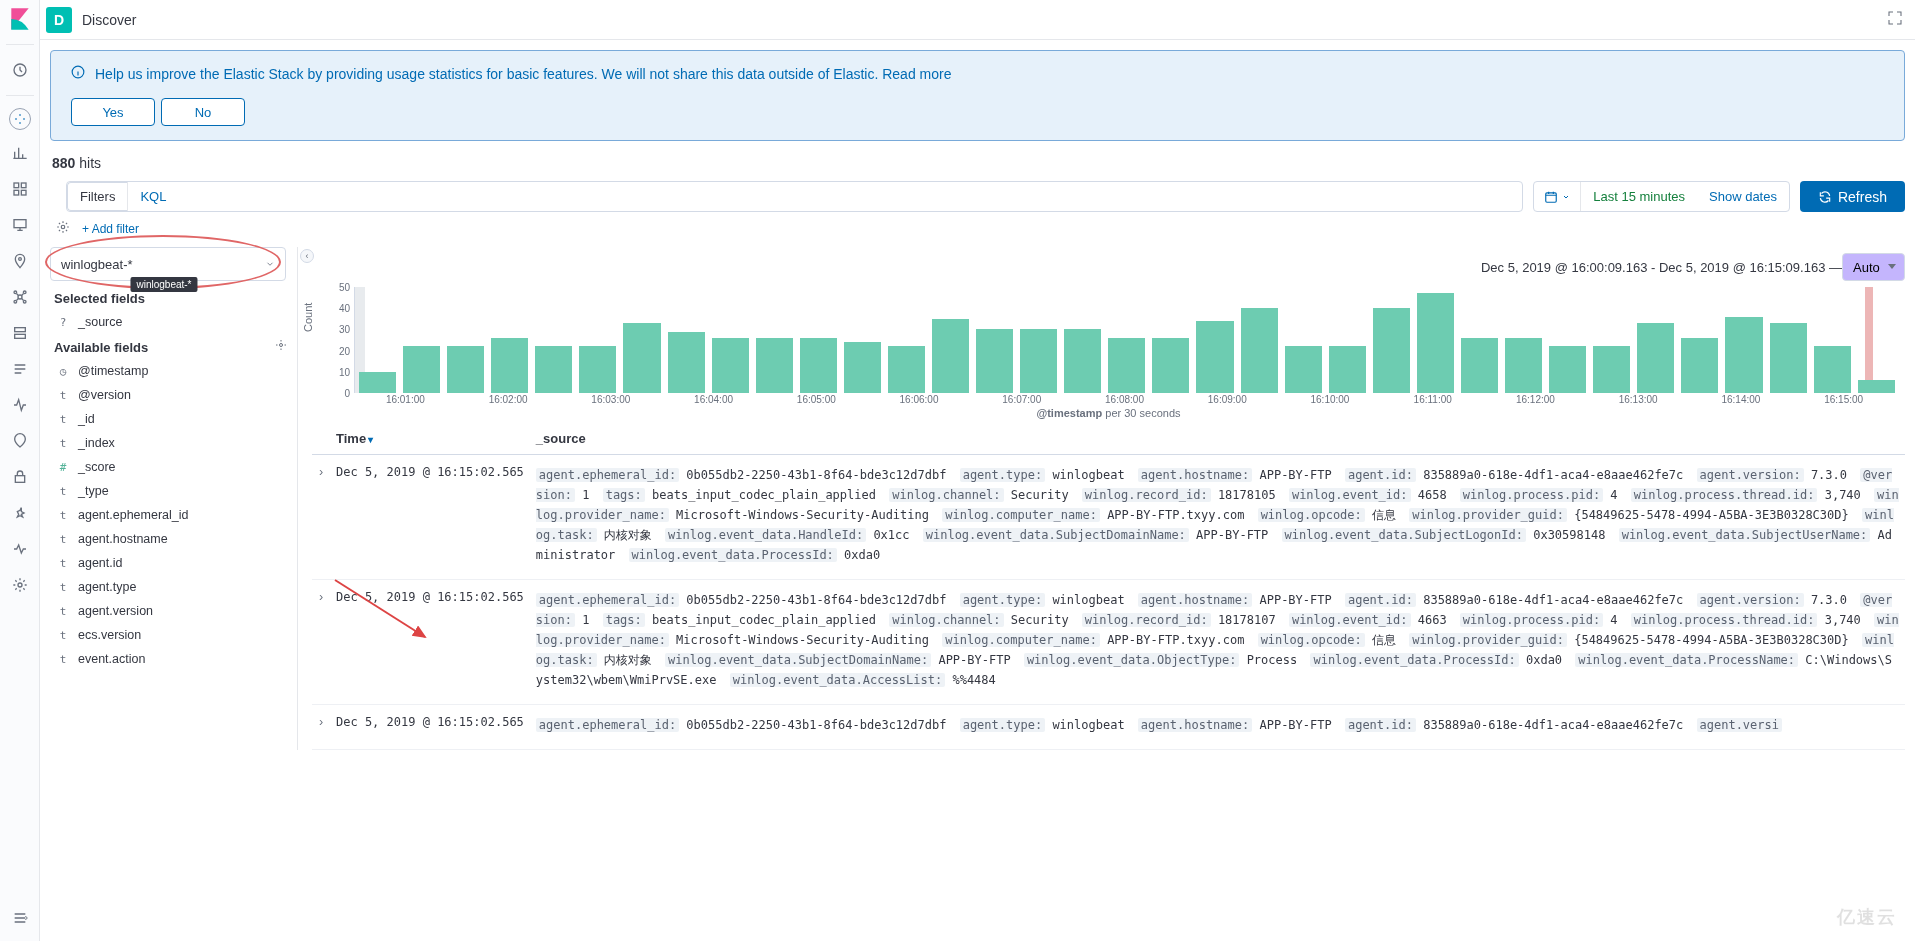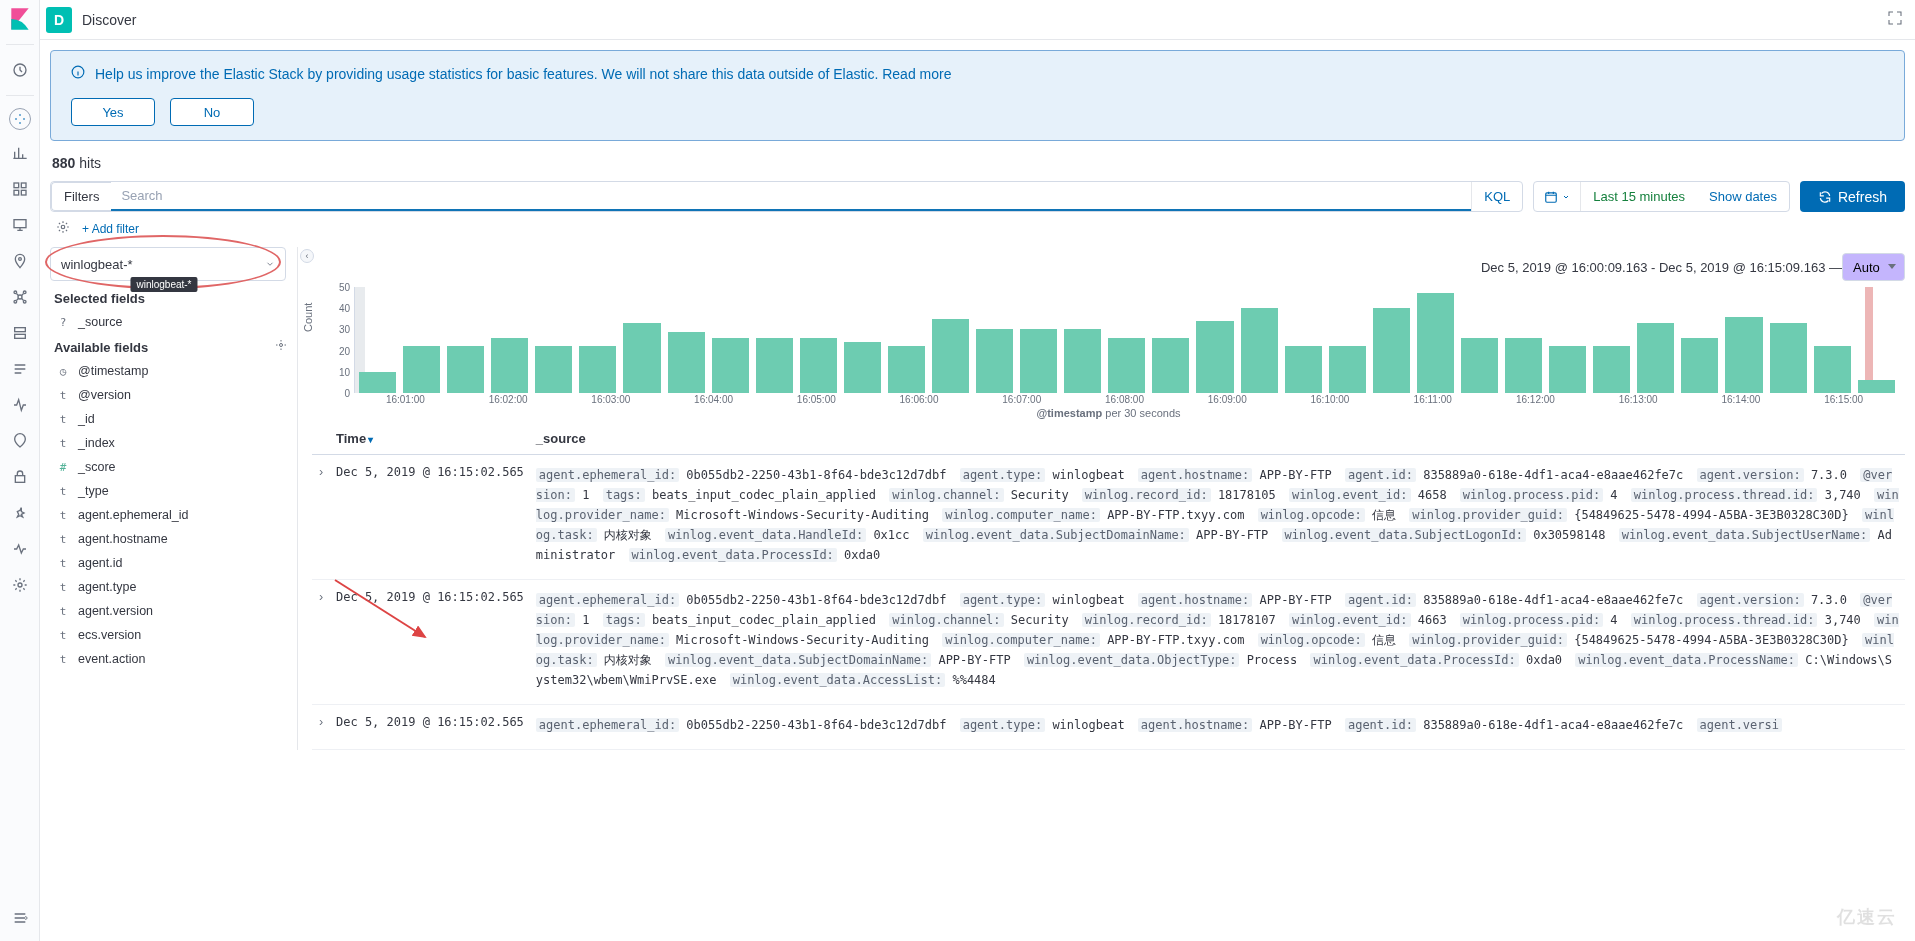--- a/index.html
+++ b/index.html
@@ -19,31 +19,31 @@
   .topbar { height: 40px; border-bottom: 1px solid #e5e7eb; display: flex; align-items: center; padding: 0 12px 0 6px; gap: 10px;}
   .app-badge { width: 26px; height: 26px; background: #00bfb3; color: #fff; border-radius: 3px; display: flex; align-items: center; justify-content: center; font-weight: 600; font-size: 14px;}
   .topbar .title { font-size: 14px; color: #343741; }
   .topbar .spacer { flex: 1; }
   .topbar .right-icon { color: #69707d; cursor: pointer;}
   
   .content { flex: 1; overflow: auto; padding: 0 10px 10px 10px;}
   
   .callout { margin: 10px 0 10px 0; border: 1px solid #79aad9; background: #e6f1fa; border-radius: 4px; padding: 14px 20px;}
   .callout .msg { color: #006bb4; display: flex; align-items: center; gap: 10px; font-size: 14px;}
-  .callout .btn-row { margin-top: 16px; display: flex; gap: 15px;}
+  .callout .btn-row { margin-top: 16px; display: flex; gap: 6px;}
   .callout .btn-row button { width: 84px; height: 28px; background: #fff; border: 1px solid #006bb4; color: #006bb4; border-radius: 4px; cursor: pointer; font-size: 13px;}
   
   .hits { font-size: 14px; color: #343741; padding: 4px 2px 10px 2px;}
   .hits b { font-weight: 700;}
   .links-row { display: flex; gap: 20px; padding: 0 2px 10px 2px;}
   .links-row a { color: #006bb4; text-decoration: none; font-size: 13px; cursor: pointer;}
   
   .search-row { display: flex; gap: 10px; align-items: stretch;}
   .filters-chip { border: 1px solid #d3dae6; border-radius: 4px 0 0 4px; padding: 6px 12px; background: #fff; font-size: 13px; border-right: none;}
-  .filters-box { flex: 1; display: flex; border: 1px solid #d3dae6; border-radius: 4px; overflow: hidden;}
+  .filters-box { flex: 1; display: flex; border: 1px solid #d3dae6; border-radius: 4px; overflow: hidden; margin-left: 16px;}
   .search-input { flex: 1; border: none; outline: none; padding: 6px 10px; font-size: 13px; color: #343741; border-bottom: 2px solid #1074b6;}
   .search-input::placeholder { color: #98a2b3;}
   .kql { padding: 6px 12px; color: #006bb4; border-left: 1px solid #e5e7eb; font-size: 13px; display:flex; align-items:center;}
   .date-box { display: flex; border: 1px solid #d3dae6; border-radius: 4px; overflow: hidden; align-items: stretch;}
   .date-icon { padding: 6px 10px; border-right: 1px solid #e5e7eb; color: #006bb4; display:flex; align-items:center; gap:4px;}
   .date-text { padding: 6px 12px; font-size: 13px; display:flex; align-items:center; color:#15803d;}
   .show-dates { padding: 6px 12px; color: #006bb4; font-size: 13px; display:flex; align-items:center;}
   .refresh-btn { background: #006bb4; color: #fff; border: none; border-radius: 4px; padding: 0 18px; display:flex; align-items:center; gap:6px; font-size: 14px; cursor:pointer;}
   
   .addfilter-row { display: flex; align-items: center; gap: 12px; padding: 8px 2px 0 6px;}
@@ -233,21 +233,20 @@
           <button>No</button>
         </div>
       </div>
 
       <div class="hits"><b>880</b> <span>hits</span></div>
 
 
       <div class="search-row">
         <div class="filters-box">
           <div class="filters-chip">Filters</div>
-          <input class="search-input" placeholder="Search" style="">
           <div class="kql">KQL</div>
         </div>
         <div class="date-box">
           <div class="date-icon">
             <svg width="14" height="14" viewBox="0 0 24 24" fill="none" stroke="#006bb4" stroke-width="2">
                 <rect x="3" y="5" width="18" height="16" rx="2"></rect>
                 <path d="M3 9h18M8 3v4M16 3v4"></path>
               </svg>
             <svg width="8" height="8" viewBox="0 0 24 24" fill="none" stroke="#006bb4" stroke-width="3">
                 <path d="M6 9l6 6 6-6"></path>

